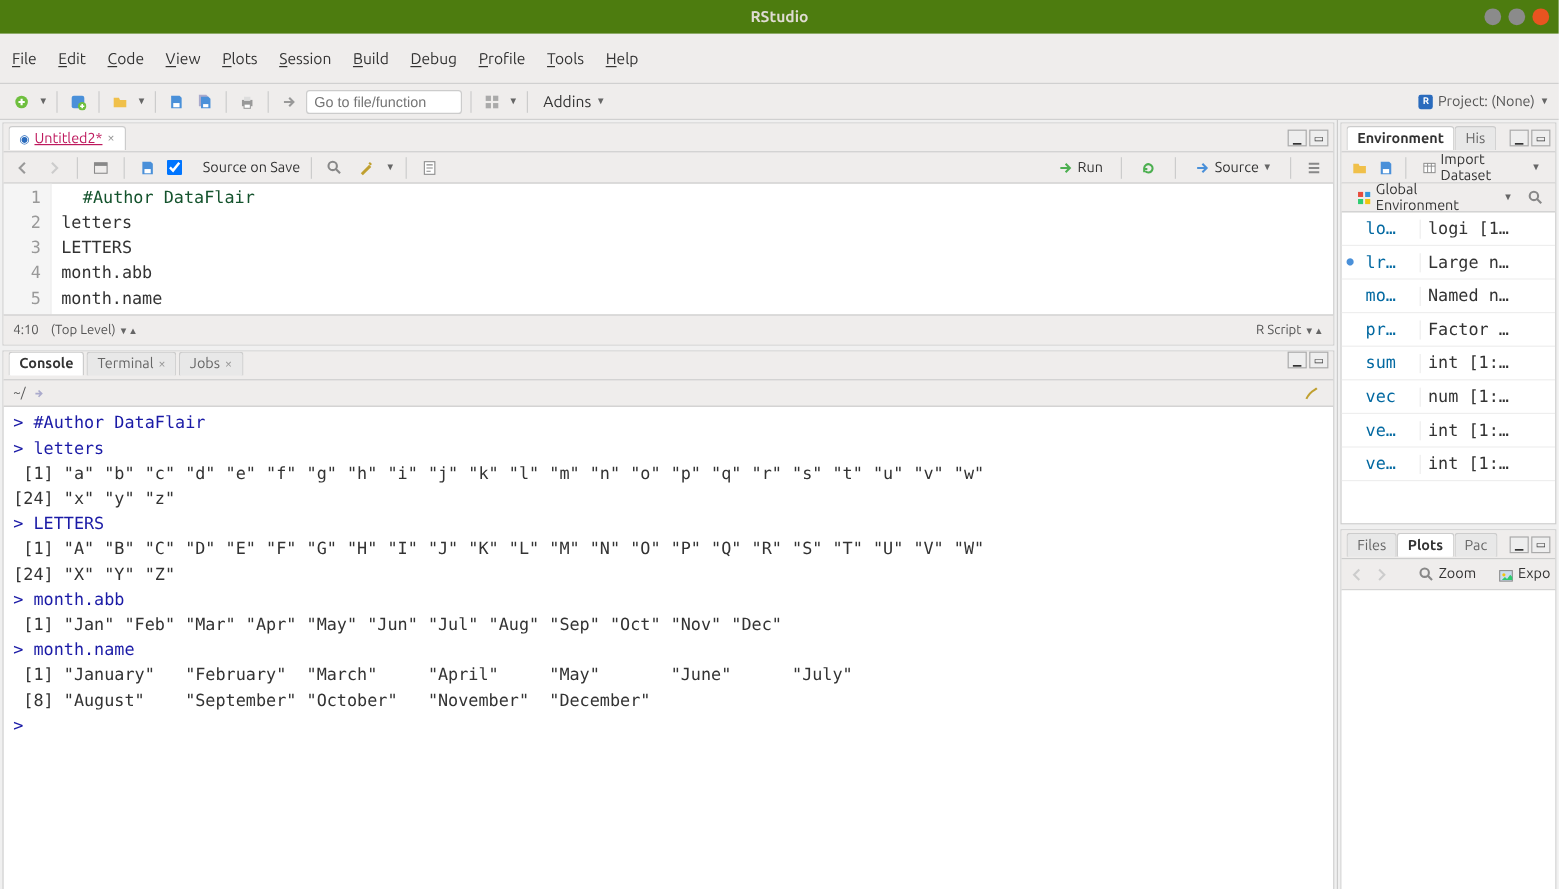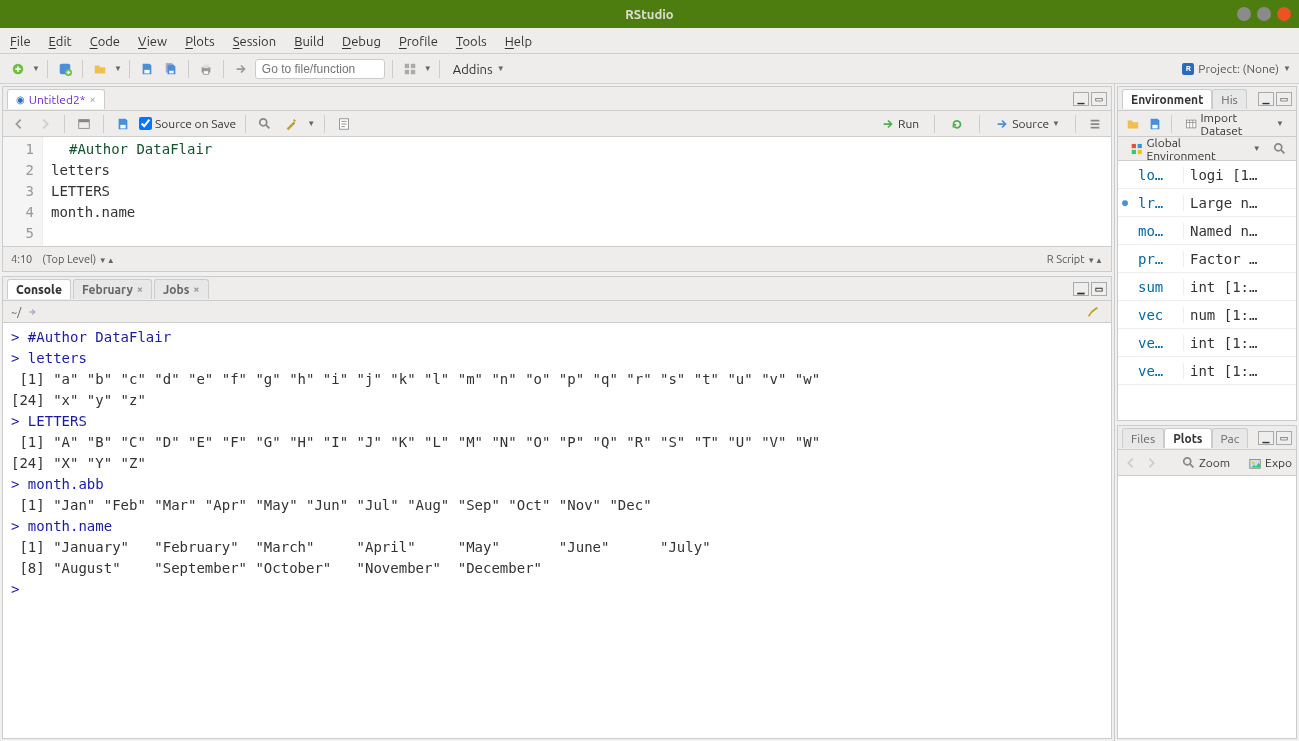--- a/index.html
+++ b/index.html
@@ -3,21 +3,21 @@
 <meta charset="utf-8">
 <style>
 * { box-sizing: border-box; margin: 0; padding: 0; }
 body { font-family: "Ubuntu", "Segoe UI", sans-serif; font-size: 13px; color: #333; background: #f0f0f0; overflow: hidden; width: 1299px; height: 741px; }
 .titlebar { height: 28px; background: #4d7c0f; color: #dfdbd2; display: flex; align-items: center; justify-content: center; position: relative; font-weight: bold; }
 .titlebar-buttons { position: absolute; right: 8px; display: flex; gap: 6px; }
 .tb-btn { width: 14px; height: 14px; border-radius: 50%; display: inline-block; }
 .tb-min { background: #8b8b8b; }
 .tb-max { background: #8b8b8b; }
 .tb-close { background: #e95420; }
-.menubar { height: 26px; background: #efedec; display: flex; align-items: center; padding: 0 10px; gap: 18px; border-bottom: 1px solid #d0d0d0; }
+.menubar { height: 42px; background: #efedec; display: flex; align-items: center; padding: 0 10px; gap: 18px; border-bottom: 1px solid #d0d0d0; }
 .menubar span { cursor: pointer; }
 .menubar .ul { text-decoration: underline; text-underline-offset: 2px; }
 .toolbar { height: 30px; background: #efedec; display: flex; align-items: center; padding: 0 8px; gap: 4px; border-bottom: 1px solid #d0d0d0; }
 .tb-icon { width: 20px; height: 20px; display: inline-flex; align-items: center; justify-content: center; cursor: pointer; }
 .tb-sep { width: 1px; height: 18px; background: #ccc; margin: 0 3px; }
 .tb-input { border: 1px solid #ccc; border-radius: 3px; padding: 2px 6px; width: 130px; font-size: 12px; color: #888; background: #ffffff; }
 .addins { display: flex; align-items: center; gap: 4px; padding: 0 6px; cursor: pointer; }
 .spacer { flex: 1; }
 .project { display: flex; align-items: center; gap: 4px; color: #555; cursor: pointer; font-size: 12px; }
 .main { display: flex; height: calc(741px - 28px - 26px - 30px); }
@@ -30,42 +30,42 @@
 .plots-pane { flex: 1; }
 .tabbar { height: 24px; background: #efedec; display: flex; align-items: center; border-bottom: 1px solid #ccc; padding: 0 4px; position: relative; }
 .tab { padding: 3px 8px; background: #fff; border: 1px solid #ccc; border-bottom: none; border-radius: 3px 3px 0 0; display: flex; align-items: center; gap: 4px; font-size: 12px; cursor: pointer; }
 .tab.inactive { background: #e8e8e8; color: #666; }
 .tab-close { color: #999; cursor: pointer; font-size: 11px; }
 .winbtns { position: absolute; right: 4px; display: flex; gap: 2px; }
 .winbtn { width: 16px; height: 14px; border: 1px solid #aaa; background: #eee; cursor: pointer; font-size: 9px; display: flex; align-items: center; justify-content: center; }
 .subbar { height: 26px; background: #efedec; display: flex; align-items: center; padding: 0 6px; gap: 6px; border-bottom: 1px solid #ccc; font-size: 12px; }
 .subbar-right { margin-left: auto; display: flex; align-items: center; gap: 6px; }
 .btn-sm { display: flex; align-items: center; gap: 3px; padding: 1px 5px; cursor: pointer; border: 1px solid transparent; border-radius: 2px; }
-.checkbox { display: flex; align-items: center; gap: 3px; }
+.checkbox { display: flex; align-items: center; gap: 17px; }
 .editor { flex: 1; display: flex; font-family: "DejaVu Sans Mono", monospace; font-size: 14px; line-height: 1.5; overflow: auto; }
 .gutter { width: 40px; background: #f5f5f5; color: #999; text-align: right; padding: 2px 8px 2px 4px; border-right: 1px solid #eee; user-select: none; }
 .code { flex: 1; padding: 2px 8px; white-space: pre; }
 .code .comment { color: #14532d; margin-left: 18px; }
 .statusbar { height: 20px; background: #efedec; display: flex; align-items: center; padding: 12px 8px; gap: 10px; font-size: 11px; color: #555; border-top: 1px solid #ccc; }
 .statusbar .right { margin-left: auto; }
-.console-tabs { height: 24px; background: #efedec; display: flex; align-items: center; border-bottom: 1px solid #ccc; padding: 0 4px; gap: 2px; position: relative; font-weight: bold; }
+.console-tabs { height: 24px; background: #efedec; display: flex; align-items: flex-start; border-bottom: 1px solid #ccc; padding: 0 4px; gap: 2px; position: relative; }
 .console-sub { height: 22px; background: #efedec; display: flex; align-items: center; padding: 0 8px; font-size: 11px; color: #555; border-bottom: 1px solid #ccc; }
 .console-out { flex: 1; overflow: auto; font-family: "DejaVu Sans Mono", monospace; font-size: 14px; line-height: 1.5; padding: 4px 8px; white-space: pre; }
 .console-out .cmd { color: #1a1aa6; }
 .env-sub { height: 26px; background: #efedec; display: flex; align-items: center; padding: 0 6px; gap: 4px; border-bottom: 1px solid #ccc; font-size: 12px; }
 .env-sub2 { height: 24px; background: #efedec; display: flex; align-items: center; padding: 0 6px; gap: 4px; border-bottom: 1px solid #ccc; font-size: 12px; }
 .env-list { flex: 1; overflow: auto; font-family: "DejaVu Sans Mono", monospace; font-size: 14px; }
 .env-row { display: flex; border-bottom: 1px solid #eee; height: 28px; align-items: center; }
 .env-name { width: 52px; padding: 0 6px; overflow: hidden; white-space: nowrap; text-overflow: ellipsis; border-right: 1px solid #eee; color: #0369a1; }
 .env-val { flex: 1; padding: 0 6px; overflow: hidden; white-space: nowrap; text-overflow: ellipsis; color: #333; }
 .env-expand { width: 14px; color: #4a90d9; font-size: 10px; text-align: center; }
 .plots-sub { height: 26px; background: #efedec; display: flex; align-items: center; padding: 0 6px; gap: 6px; border-bottom: 1px solid #ccc; font-size: 12px; }
 .dropdown-arrow { font-size: 8px; color: #666; }
 .icon-svg { width: 14px; height: 14px; }
-.unsaved { color: #6d28d9; }
+.unsaved { color: #be185d; text-decoration: underline; }
 .r-icon { width: 12px; height: 12px; display: inline-flex; align-items: center; justify-content: center; background: #2a6bbd; color: #fff; border-radius: 2px; font-size: 8px; font-weight: bold; }
 </style>
 </head>
 <body>
 
 <div class="titlebar">
   <span>RStudio</span>
   <div class="titlebar-buttons">
     <span class="tb-btn tb-min"></span>
     <span class="tb-btn tb-max"></span>
@@ -258,36 +258,36 @@
         </div>
       </div>
       <div class="editor">
         <div class="gutter" id="gutter">
             <div>1</div>
             <div>2</div>
             <div>3</div>
             <div>4</div>
             <div>5</div>
           </div>
-        <div class="code" id="code"><div class="comment">#Author DataFlair</div><div>letters</div><div>LETTERS</div><div>month.name</div></div>
+        <div class="code" id="code"><div class="comment">#Author DataFlair</div><div>letters</div><div>LETTERS</div><div>month.abb</div><div>month.name</div></div>
       </div>
       <div class="statusbar">
         <span>4:10</span>
         <span><span>(Top Level)</span> <span class="dropdown-arrow">▼▲</span></span>
         <span class="right"><span>R Script</span> <span class="dropdown-arrow">▼▲</span></span>
       </div>
     </div>
 
     <div class="pane console-pane">
       <div class="console-tabs">
         <div class="tab">
             <b>Console</b>
           </div>
         <div class="tab inactive">
-            <span>February</span> 
+            <span>Terminal</span> 
             <span class="tab-close">×</span>
           </div>
         <div class="tab inactive">
             <span>Jobs</span> 
             <span class="tab-close">×</span>
           </div>
         <div class="winbtns">
           <span class="winbtn">▁</span>
           <span class="winbtn">▭</span>
         </div>

